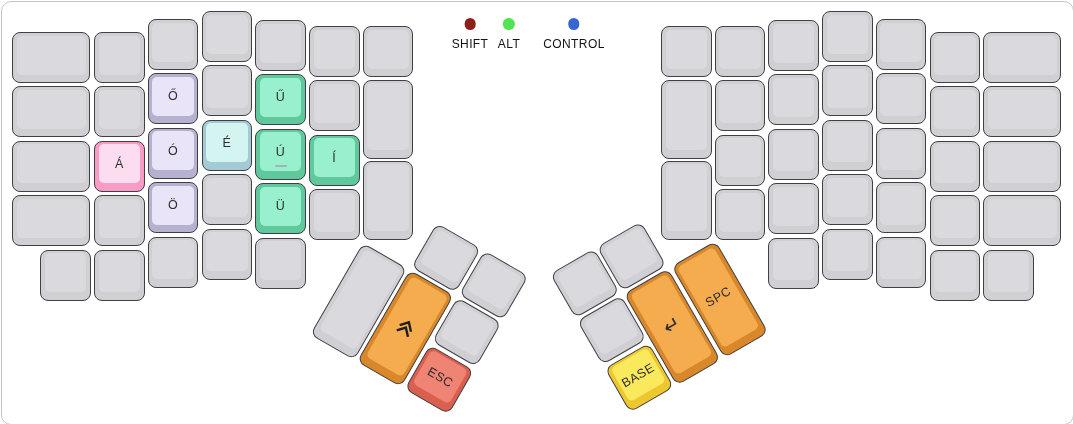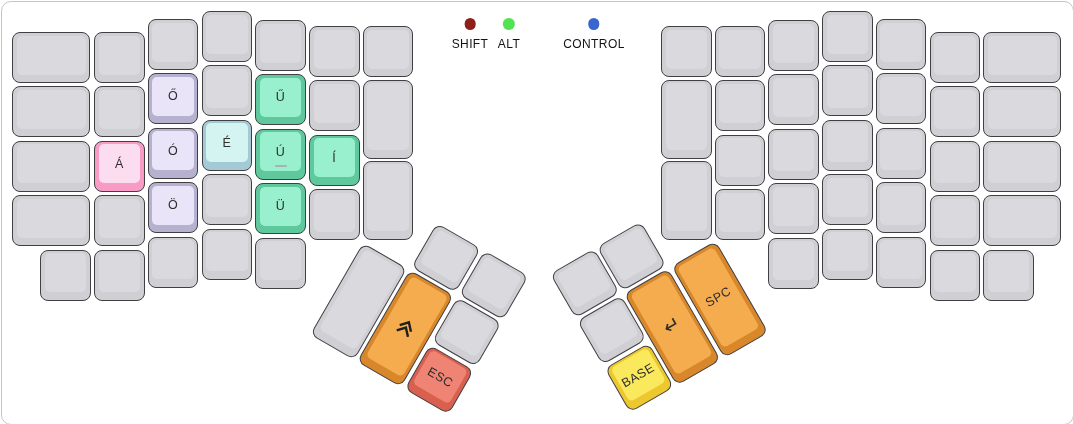--- a/index.html
+++ b/index.html
@@ -63,21 +63,21 @@
 
   <div class="legend">
     <div class="legend-item" style="left:468px">
       <span class="legend-dot" style="background: rgb(141, 32, 24);"></span>
       <span class="legend-label">SHIFT</span>
     </div>
     <div class="legend-item" style="left:507px">
       <span class="legend-dot" style="background: rgb(82, 227, 82);"></span>
       <span class="legend-label">ALT</span>
     </div>
-    <div class="legend-item" style="left:592px">
+    <div class="legend-item" style="left:572px">
       <span class="legend-dot" style="background: rgb(55, 103, 206);"></span>
       <span class="legend-label">CONTROL</span>
     </div>
   </div>
 
   <div id="left-main">
       <div class="key" style="left: 10px; top: 30px; width: 78px; height: 51px; background: rgb(207, 207, 212);">
         <div class="face" style="background: rgb(218, 218, 222);"></div>
       </div>
       <div class="key" style="left: 10px; top: 84.4px; width: 78px; height: 51px; background: rgb(207, 207, 212);">

